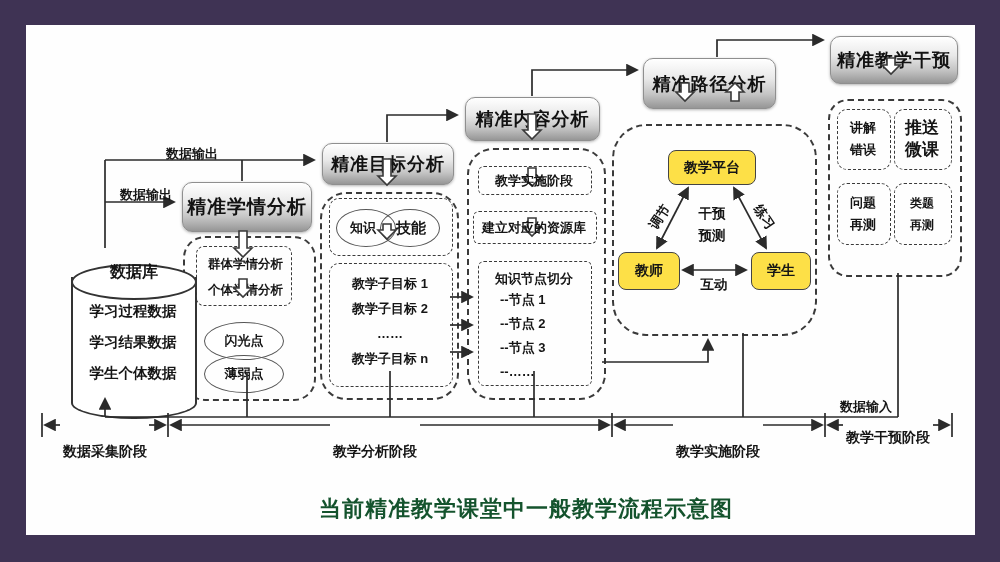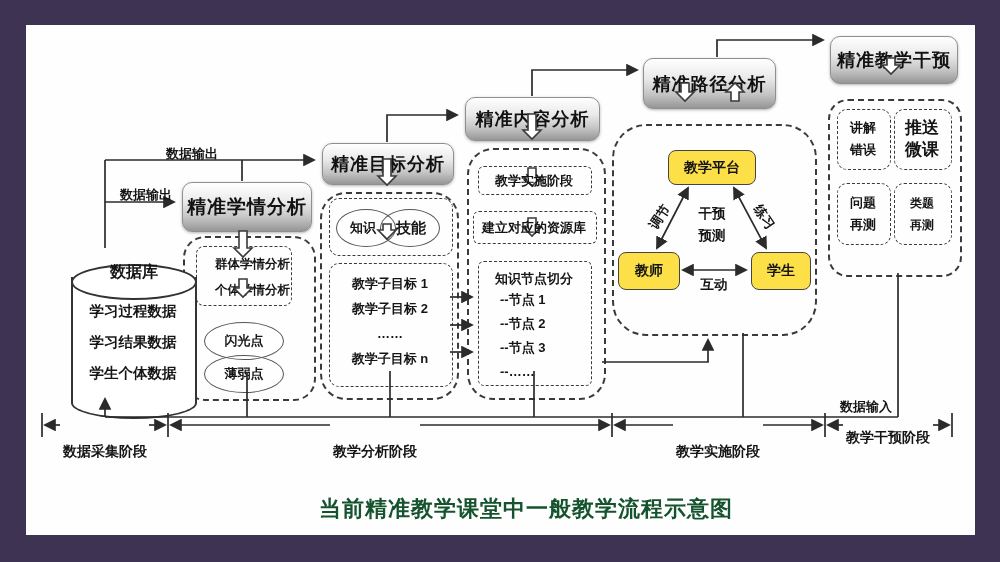--- a/index.html
+++ b/index.html
@@ -43,21 +43,21 @@
       <span>学生个体数据</span>
     </div>
 
     <div class="lbl" style="left:132px;top:120px;width:68px;font-size:13px;">数据输出</div>
     <div class="lbl" style="left:86px;top:161px;width:68px;font-size:13px;">数据输出</div>
     <div class="lbl" style="left:806px;top:373px;width:68px;font-size:13px;">数据输入</div>
 
     <div class="hdr" style="left:156px;top:157px;width:128px;height:48px;font-size:19px;">精准学情分析</div>
     <div class="dashbox" style="left:157px;top:211px;width:129px;height:161px;border-radius:22px;"></div>
     <div class="dashbox2" style="left:170px;top:221px;width:94px;height:58px;"></div>
-    <div class="rows" style="left:170px;top:226px;width:94px;font-size:12.5px;line-height:26px;text-align:right;">
+    <div class="rows" style="left:170px;top:226px;width:94px;font-size:12.5px;line-height:26px;text-align:left;padding-left:12px;">
       <span>群体学情分析</span>
       <span>个体学情分析</span>
     </div>
     <div class="ellipse" style="left:178px;top:297px;width:78px;height:36px;font-size:13px;">闪光点</div>
     <div class="ellipse clear" style="left:178px;top:330px;width:78px;height:36px;font-size:13px;">薄弱点</div>
 
     <div class="hdr" style="left:296px;top:118px;width:130px;height:40px;font-size:18px;">精准目标分析</div>
     <div class="dashbox" style="left:294px;top:167px;width:135px;height:204px;border-radius:26px;"></div>
     <div class="dashbox2" style="left:303px;top:173px;width:122px;height:56px;border-radius:10px;"></div>
     <div class="ellipse clear" style="left:310px;top:184px;width:58px;height:36px;"></div>

